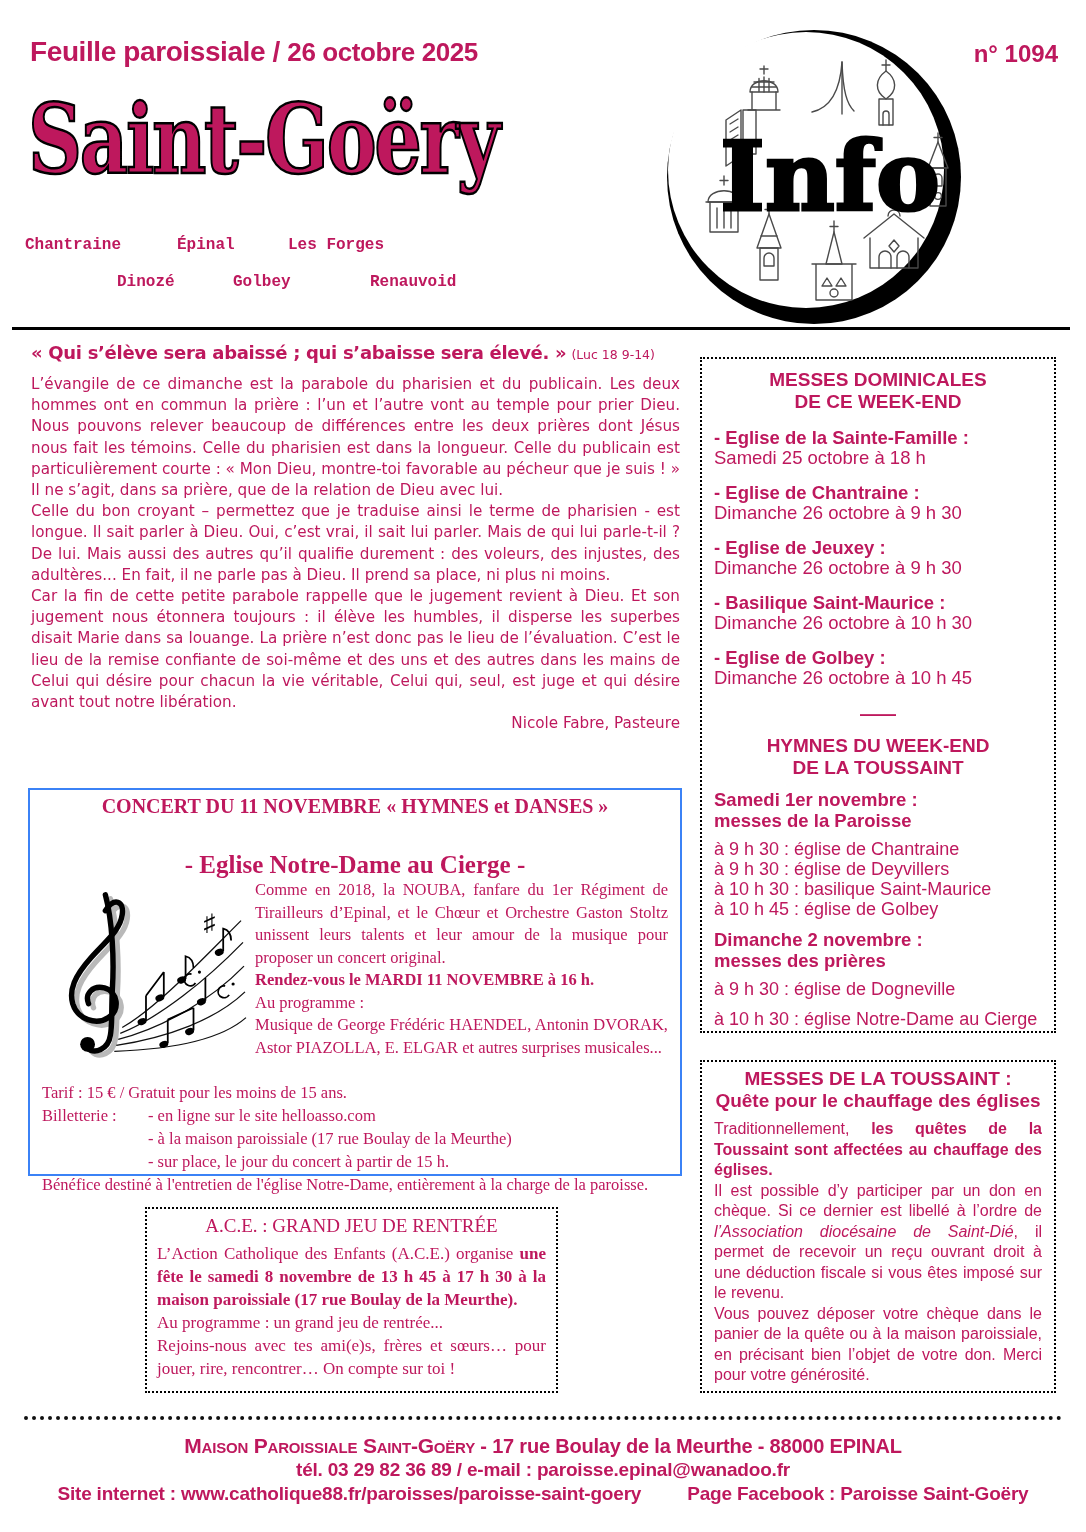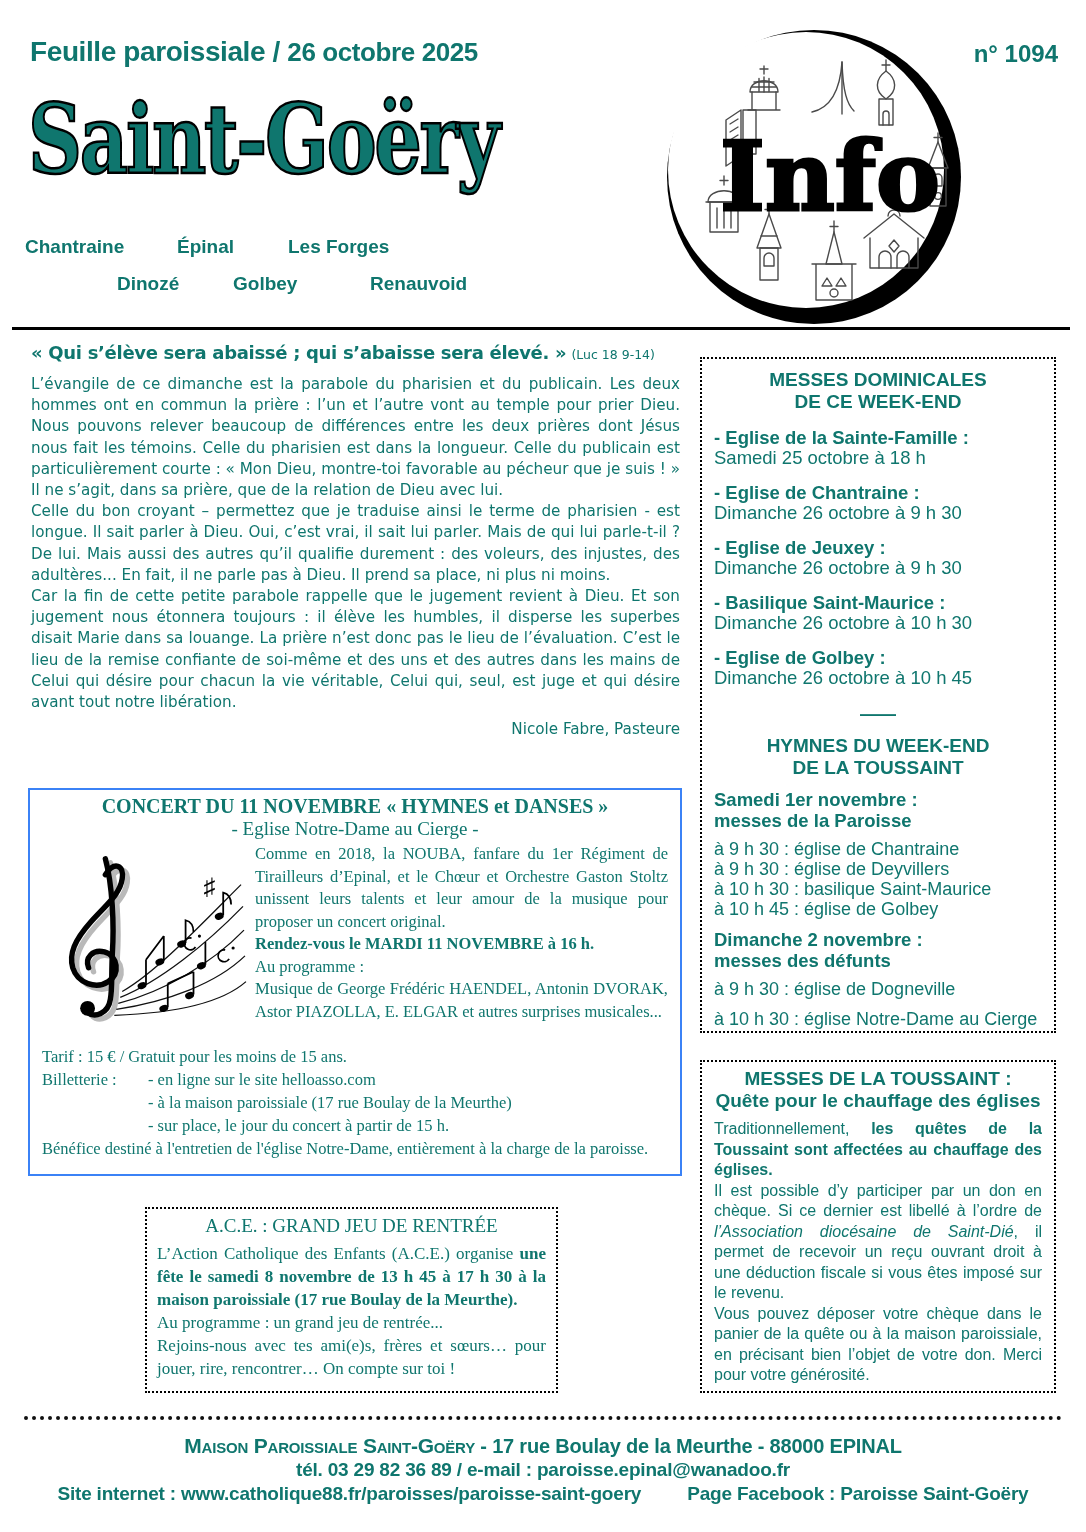--- a/index.html
+++ b/index.html
@@ -1,44 +1,44 @@
 <!DOCTYPE html>
 <html><head>
 <meta charset="utf-8">
 <style>
   html,body{margin:0;padding:0;background:#fff;}
-  #page{position:relative;width:1086px;height:1523px;background:#fff;color:#0f766e;overflow:hidden;
+  #page{position:relative;width:1086px;height:1523px;background:#fff;color:#be185d;overflow:hidden;
         font-family:"DejaVu Sans",sans-serif;}
 
   
   .kicker{position:absolute;left:30px;top:36px;font-family:"Liberation Sans",sans-serif;
           font-weight:bold;font-size:28px;letter-spacing:-0.4px;white-space:nowrap;}
   .kicker .date{font-size:26px;}
   .issue{position:absolute;top:40px;right:28px;font-family:"Liberation Sans",sans-serif;
          font-weight:bold;font-size:24px;}
   .masthead{position:absolute;left:28px;top:92px;font-family:"DejaVu Serif",serif;font-weight:bold;
             font-size:96px;line-height:1;letter-spacing:-3px;-webkit-text-stroke:2.5px #000;
             transform:scaleX(0.78);transform-origin:left top;white-space:nowrap;}
-  .town{position:absolute;font-family:Liberation Sans, sans-serif;font-weight:bold;font-size:19px;white-space:nowrap;}
+  .town{position:absolute;font-family:Liberation Mono, monospace;font-weight:bold;font-size:16px;white-space:nowrap;}
   .logo{position:absolute;left:664px;top:28px;}
   .rule{position:absolute;left:12px;top:327px;width:1058px;height:3px;background:#000;}
 
   
   .headline{position:absolute;left:31px;top:342px;white-space:nowrap;}
   .headline .main{font-weight:bold;font-size:18px;letter-spacing:-0.3px;}
   .headline .ref{font-size:12.5px;}
   .article{position:absolute;left:31px;top:374px;width:649px;font-size:15.2px;line-height:21.2px;
            text-align:justify;}
   .article p{margin:0;}
-  .signature{text-align:right;margin-top:6px;}
+  .signature{text-align:right;}
 
   .concert{position:absolute;left:28px;top:788px;width:654px;height:388px;border:2px solid #3b82f6;
            box-sizing:border-box;padding:5px 12px 0;font-family:"Liberation Serif",serif;}
   .concert-title{text-align:center;font-weight:bold;font-size:20px;line-height:23px;}
-  .concert-sub{text-align:center;font-weight:normal;font-size:19px;line-height:22px;margin-bottom:3px;}
+  .concert-sub{text-align:center;font-weight:bold;font-size:25px;line-height:22px;margin-bottom:3px;margin-top:36px;}
   .music{float:left;width:205px;height:198px;margin:2px 8px 2px 0;}
   .concert-text{font-size:16.5px;line-height:22.5px;text-align:justify;}
   .concert-text .b{font-weight:bold;}
   .tarif-block{clear:left;font-size:16.5px;line-height:23px;}
   .billet{display:flex;}
   .billet-label{width:106px;flex:none;font-family:Liberation Serif, serif;}
   .benefice{text-align:justify;}
 
   .ace{position:absolute;left:145px;top:1207px;width:413px;height:186px;border:2px dotted #000;
        box-sizing:border-box;padding:3px 10px;font-family:"Liberation Serif",serif;}
@@ -285,21 +285,21 @@
     <div class="subt">
       <div>Samedi 1er novembre :</div>
       <div>messes de la Paroisse</div>
     </div>
     <div class="mass-line">à 9 h 30 : église de Chantraine</div>
     <div class="mass-line">à 9 h 30 : église de Deyvillers</div>
     <div class="mass-line">à 10 h 30 : basilique Saint-Maurice</div>
     <div class="mass-line">à 10 h 45 : église de Golbey</div>
     <div class="subt">
       <div>Dimanche 2 novembre :</div>
-      <div>messes des défunts</div>
+      <div>messes des prières</div>
     </div>
     <div class="mass-line">à 9 h 30 : église de Dogneville</div>
     <div class="mass-line sp">à 10 h 30 : église Notre-Dame au Cierge</div>
   </div>
 
   <div class="box2">
     <div class="box-title">
       <div>MESSES DE LA TOUSSAINT :</div>
       <div>Quête pour le chauffage des églises</div>
     </div>

